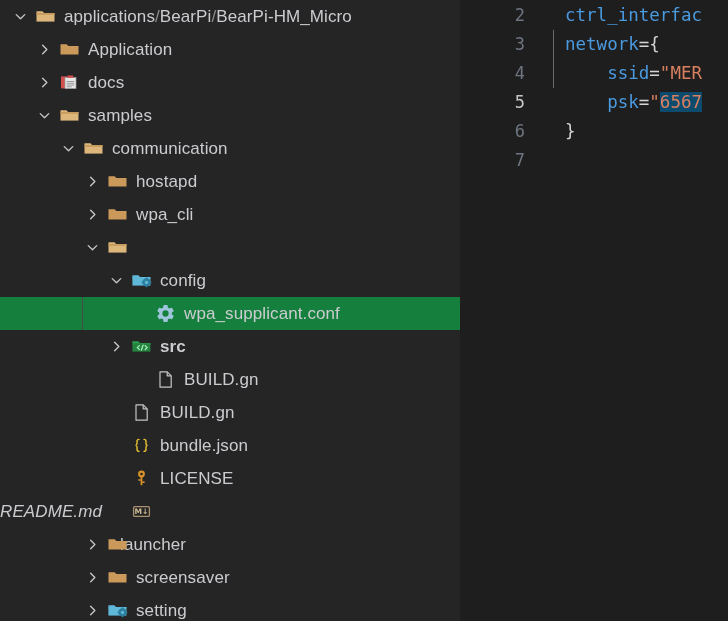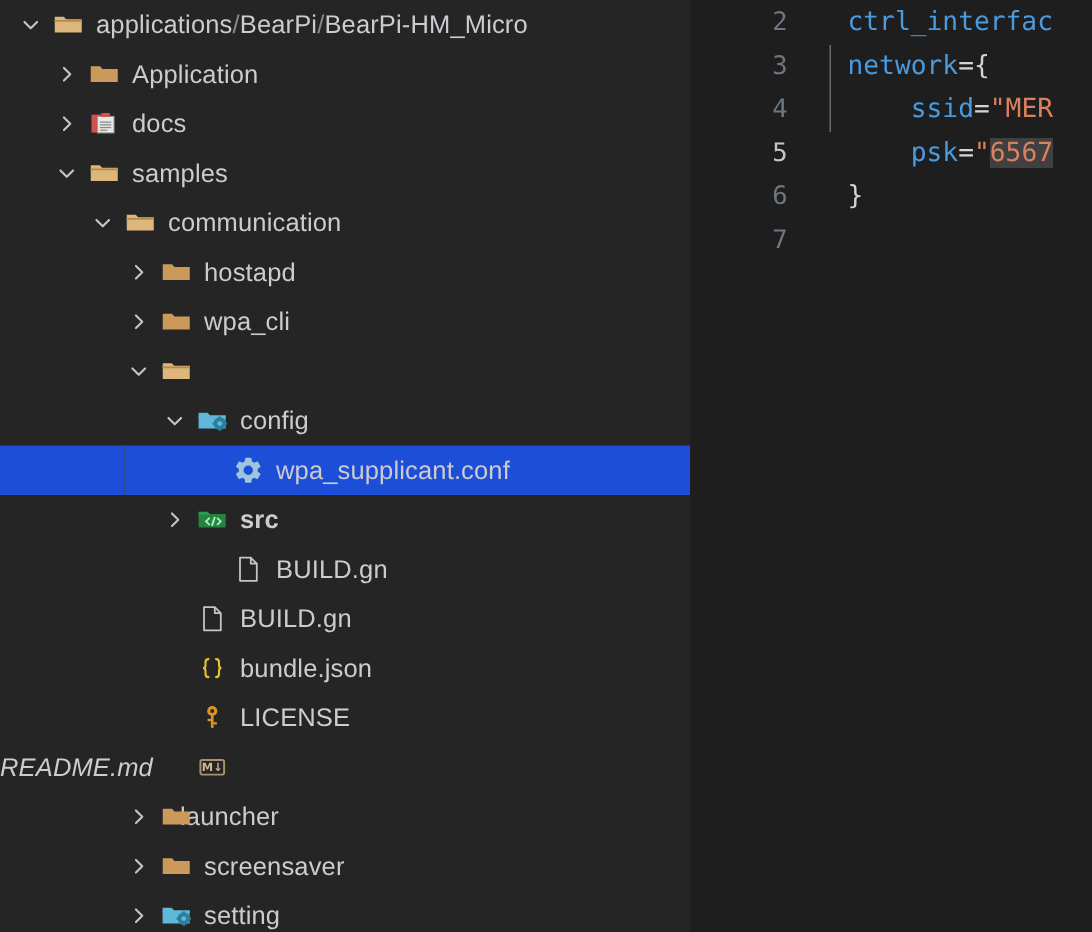--- a/index.html
+++ b/index.html
@@ -19,21 +19,21 @@
     overflow:hidden;
     flex:0 0 460px;
   }
   .row{
     position:relative;
     height:33px;
     display:flex;align-items:center;
     white-space:nowrap;
     cursor:pointer;
   }
-  .row.selected{background:#1d4ed8;}
+  .row.selected{background:#15803d;}
   .twisty{
     position:absolute;
     width:16px;height:16px;
     display:flex;align-items:center;justify-content:center;
     color:#c5c5c5;
   }
   .twisty svg{display:block;}
   .ficon{
     position:absolute;
     width:22px;height:22px;
@@ -76,21 +76,21 @@
     text-align:right;
     color:#6e7681;
     font-family:"DejaVu Sans Mono","Liberation Mono",monospace;
     font-size:17px;
   }
   .lnum.active{color:#c6c6c6;}
   .ctext{position:absolute;left:105px;}
   .tok-id{color:#4a9ae0;}
   .tok-punc{color:#d4d4d4;}
   .tok-str{color:#d98060;}
-  .sel{background:#404040;}
+  .sel{background:#0c4a6e;}
   .editguide{
     position:absolute;width:1px;background:#6b6b6b;
   }
 
   
   #watermark{
     position:absolute;right:8px;bottom:14px;
     font-size:15px;
     color:#3a3a3a;
     font-family:"DejaVu Sans","Liberation Sans",sans-serif;

